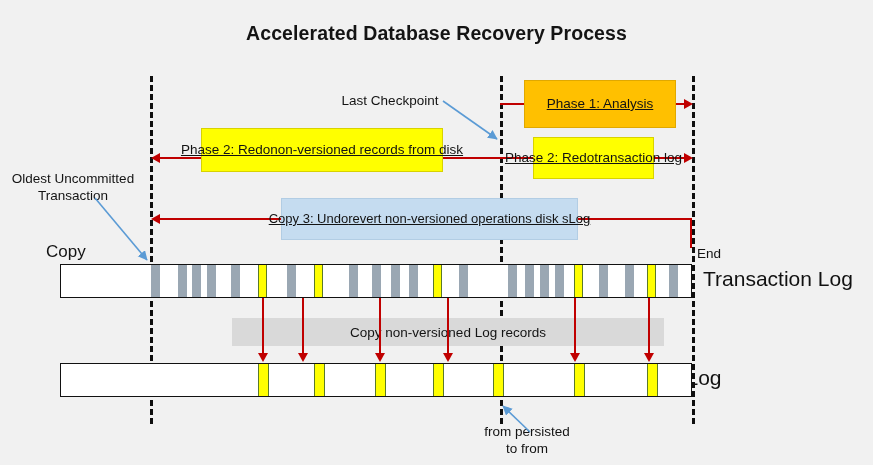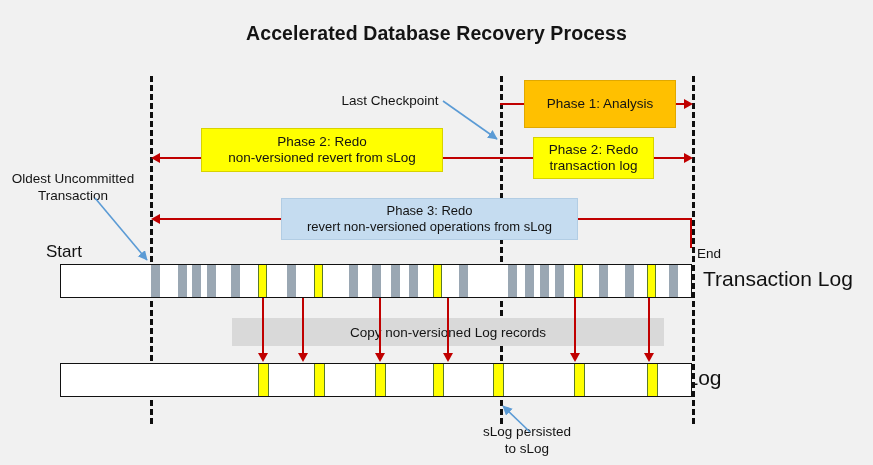--- a/index.html
+++ b/index.html
@@ -31,26 +31,27 @@
   .vguide {
     width: 0;
     border-left: 3px dashed #0f0f0f;
   }
 
   
   .phasebox {
     border: 1px solid #d8d200;
     box-sizing: border-box;
     display: flex;
-    flex-direction: column;
+    flex-direction: row;
     align-items: center;
     justify-content: center;
     color: #131313;
     line-height: 1.22;
     text-align: center;
+    text-decoration: underline;
   }
   .phasebox span { display: block; white-space: nowrap; }
 
   #phase1-box {
     background: #ffc000;
     border-color: #e0a800;
     left: 524px; top: 72px; width: 152px; height: 48px;
     font-size: 13.5px;
   }
   #phase2a-box {
@@ -164,56 +165,56 @@
   </div>
 
   <div class="abs arrow-l" style="left:151px; top:145px;"></div>
   <div class="abs redline" style="left:159px; top:149px; width:44px;"></div>
   <div class="abs redline" style="left:443px; top:149px; width:90px;"></div>
   <div class="abs redline" style="left:654px; top:149px; width:32px;"></div>
   <div class="abs arrow-r" style="left:684px; top:145px;"></div>
 
   <div class="abs phasebox" id="phase2a-box">
     <span>Phase 2: Redo</span>
-    <span>non-versioned revert from sLog</span>
+    <span>non-versioned records from disk</span>
   </div>
 
   <div class="abs phasebox" id="phase2b-box">
     <span>Phase 2: Redo</span>
     <span>transaction log</span>
   </div>
 
   <div class="abs arrow-l" style="left:151px; top:206px;"></div>
   <div class="abs redline" style="left:159px; top:210px; width:124px;"></div>
   <div class="abs redline" style="left:578px; top:210px; width:114px;"></div>
   <div class="abs redvert" style="left:690px; top:210px; height:30px;"></div>
 
   <div class="abs phasebox" id="phase3-box">
-    <span>Phase 3: Redo</span>
-    <span>revert non-versioned operations from sLog</span>
+    <span>Copy 3: Undo</span>
+    <span>revert non-versioned operations disk sLog</span>
   </div>
 
   <div class="abs calloutlabel" style="left:330px; top:85px; width:120px;">Last Checkpoint</div>
 
   <div class="abs calloutlabel" style="left:2px; top:163px; width:142px;">
     <div>Oldest Uncommitted</div>
     <div>Transaction</div>
   </div>
 
-  <div class="abs startlabel" style="left:46px; top:234px;">Start</div>
+  <div class="abs startlabel" style="left:46px; top:234px;">Copy</div>
 
   <div class="abs endlabel" style="left:697px; top:238px;">End</div>
 
   <div class="abs sidelabel" style="left:703px; top:259px;">Transaction Log</div>
 
   <div class="abs sidelabel" style="left:676px; top:358px;">sLog</div>
 
   <div class="abs calloutlabel" style="left:437px; top:416px; width:180px;">
-    <div>sLog persisted</div>
-    <div>to sLog</div>
+    <div>from persisted</div>
+    <div>to from</div>
   </div>
 
   <div class="abs" id="copyband">
     <span>Copy non-versioned Log records</span>
   </div>
 
   <div class="abs logbar" id="txlog-bar" style="left: 60px; top: 256px; width: 632px; height: 34px;">
       <div class="seg gray" style="left: 90px; width: 9px;"></div>
       <div class="seg gray" style="left: 117px; width: 9px;"></div>
       <div class="seg gray" style="left: 131px; width: 9px;"></div>

